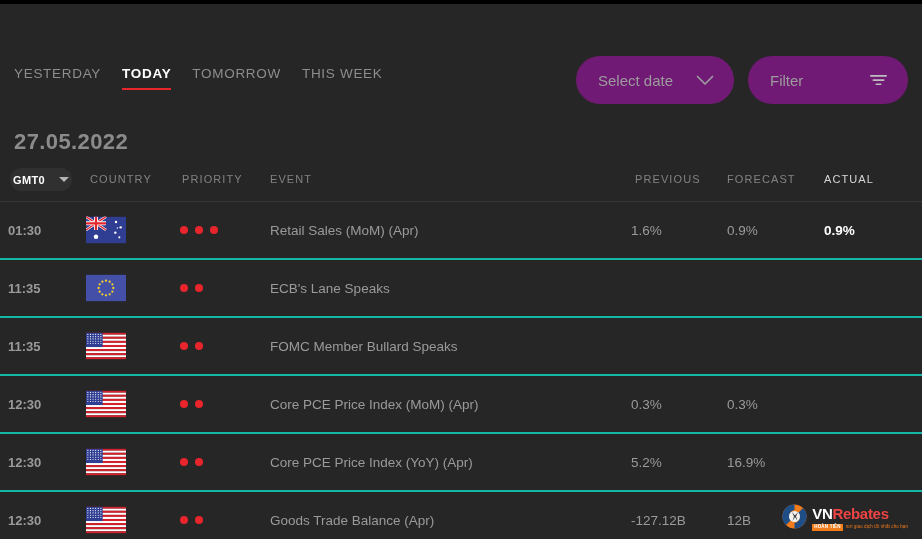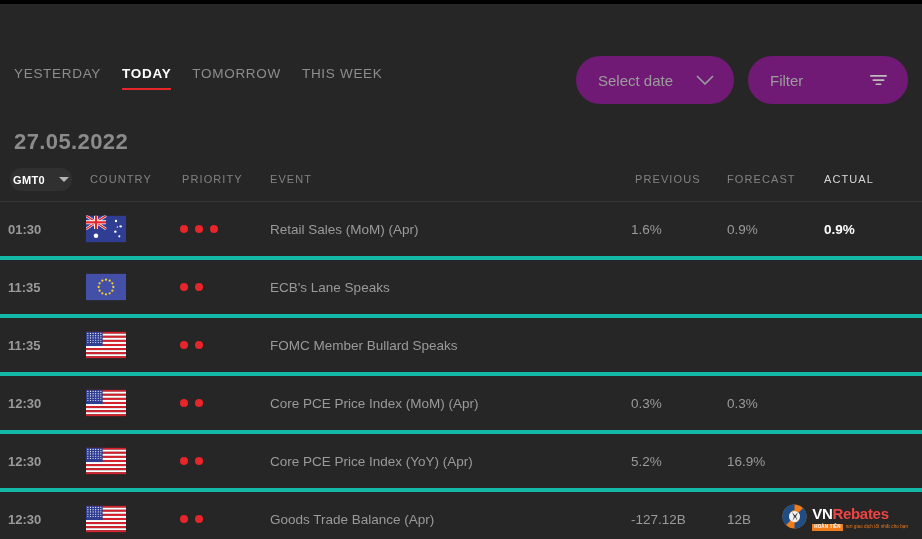--- a/index.html
+++ b/index.html
@@ -158,21 +158,21 @@
   .th-priority { left: 182px; }
   .th-event    { left: 270px; }
   .th-previous { left: 635px; }
   .th-forecast { left: 727px; }
   .th-actual   { left: 824px; }
 
   
   .row {
     position: relative;
     height: 58px;
-    border-bottom: 4px solid #14b8a6;
+    border-bottom: 2px solid #14b8a6;
   }
 
   .cell {
     position: absolute;
     top: 50%;
     transform: translateY(-50%);
     font-size: 13.5px;
     color: #9a9a9a;
     white-space: nowrap;
   }

